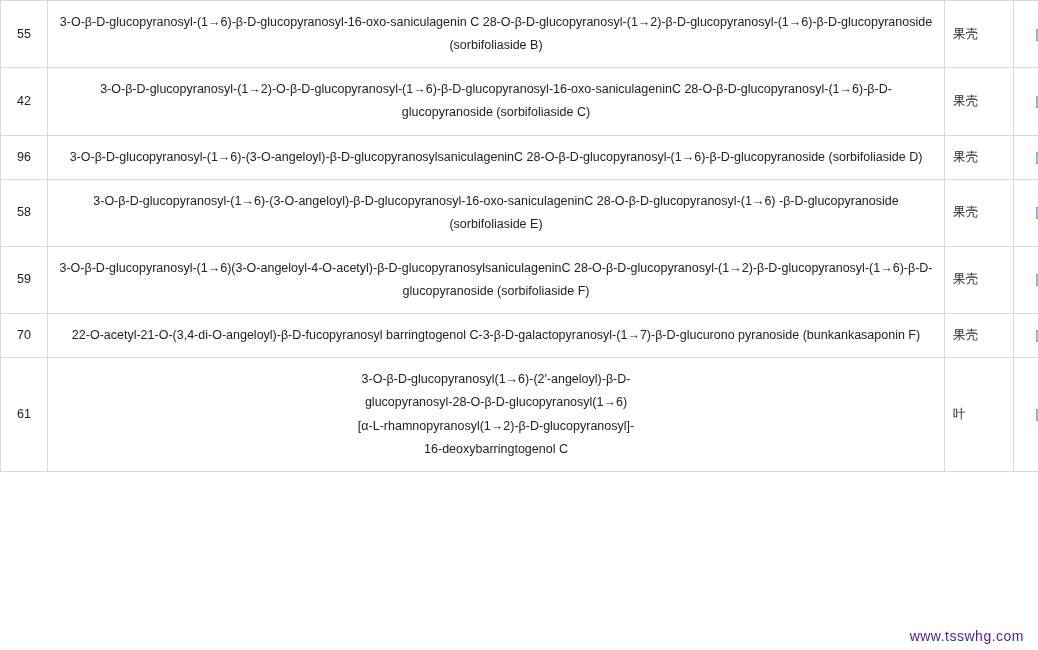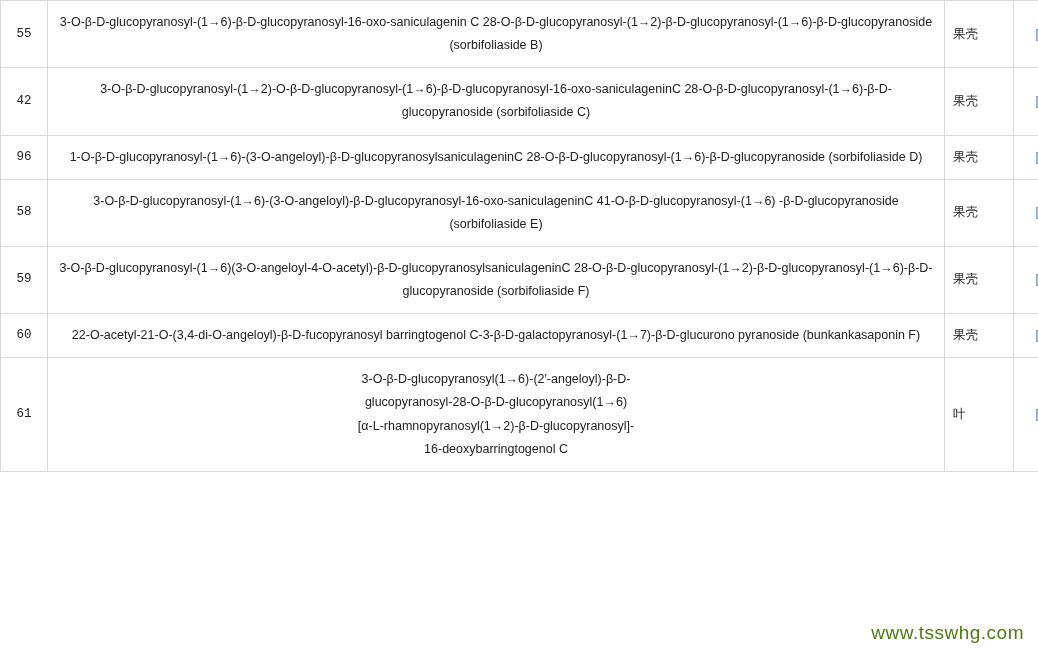--- a/index.html
+++ b/index.html
@@ -29,21 +29,20 @@
     font-size: 12.5px;
     line-height: 1.85;
     vertical-align: middle;
     color: #222222;
   }
   td.col-index {
     width: 30px;
     text-align: center;
     font-size: 12.5px;
     color: #222222;
-    font-family: Liberation Mono, monospace;
   }
   td.col-name {
     width: 880px;
     text-align: center;
     padding-left: 10px;
     padding-right: 10px;
     word-break: break-word;
   }
   td.col-part {
     width: 52px;
@@ -58,22 +57,22 @@
     font-size: 12.5px;
   }
   .multiline {
     white-space: pre-line;
     line-height: 2.15;
   }
   .watermark {
     position: absolute;
     right: 14px;
     bottom: 6px;
-    font-size: 19px;
-    color: #4d7c0f;
+    font-size: 14px;
+    color: #4c1d95;
     font-family: "Liberation Sans", sans-serif;
     letter-spacing: 0.5px;
     pointer-events: none;
   }
 </style>
 </head>
 <body>
 
 <table class="compound-table">
   <tbody>
@@ -87,41 +86,41 @@
 
     <tr>
       <td class="col-index">42</td>
       <td class="col-name">3-O-β-D-glucopyranosyl-(1→2)-O-β-D-glucopyranosyl-(1→6)-β-D-glucopyranosyl-16-oxo-saniculageninC 28-O-β-D-glucopyranosyl-(1→6)-β-D-glucopyranoside (sorbifoliaside C)</td>
       <td class="col-part">果壳</td>
       <td class="col-ref"><a href="#">[14]</a></td>
     </tr>
 
     <tr>
       <td class="col-index">96</td>
-      <td class="col-name">1-O-β-D-glucopyranosyl-(1→6)-(3-O-angeloyl)-β-D-glucopyranosylsaniculageninC 28-O-β-D-glucopyranosyl-(1→6)-β-D-glucopyranoside (sorbifoliaside D)</td>
+      <td class="col-name">3-O-β-D-glucopyranosyl-(1→6)-(3-O-angeloyl)-β-D-glucopyranosylsaniculageninC 28-O-β-D-glucopyranosyl-(1→6)-β-D-glucopyranoside (sorbifoliaside D)</td>
       <td class="col-part">果壳</td>
       <td class="col-ref"><a href="#">[14]</a></td>
     </tr>
 
     <tr>
       <td class="col-index">58</td>
-      <td class="col-name">3-O-β-D-glucopyranosyl-(1→6)-(3-O-angeloyl)-β-D-glucopyranosyl-16-oxo-saniculageninC 41-O-β-D-glucopyranosyl-(1→6) -β-D-glucopyranoside (sorbifoliaside E)</td>
+      <td class="col-name">3-O-β-D-glucopyranosyl-(1→6)-(3-O-angeloyl)-β-D-glucopyranosyl-16-oxo-saniculageninC 28-O-β-D-glucopyranosyl-(1→6) -β-D-glucopyranoside (sorbifoliaside E)</td>
       <td class="col-part">果壳</td>
       <td class="col-ref"><a href="#">[14]</a></td>
     </tr>
 
     <tr>
       <td class="col-index">59</td>
       <td class="col-name">3-O-β-D-glucopyranosyl-(1→6)(3-O-angeloyl-4-O-acetyl)-β-D-glucopyranosylsaniculageninC 28-O-β-D-glucopyranosyl-(1→2)-β-D-glucopyranosyl-(1→6)-β-D-glucopyranoside (sorbifoliaside F)</td>
       <td class="col-part">果壳</td>
       <td class="col-ref"><a href="#">[14]</a></td>
     </tr>
 
     <tr>
-      <td class="col-index">60</td>
+      <td class="col-index">70</td>
       <td class="col-name">22-O-acetyl-21-O-(3,4-di-O-angeloyl)-β-D-fucopyranosyl barringtogenol C-3-β-D-galactopyranosyl-(1→7)-β-D-glucurono pyranoside (bunkankasaponin F)</td>
       <td class="col-part">果壳</td>
       <td class="col-ref"><a href="#">[14]</a></td>
     </tr>
 
     <tr>
       <td class="col-index">61</td>
       <td class="col-name multiline">3-O-β-D-glucopyranosyl(1→6)-(2′-angeloyl)-β-D-
 glucopyranosyl-28-O-β-D-glucopyranosyl(1→6)
 [α-L-rhamnopyranosyl(1→2)-β-D-glucopyranosyl]-

